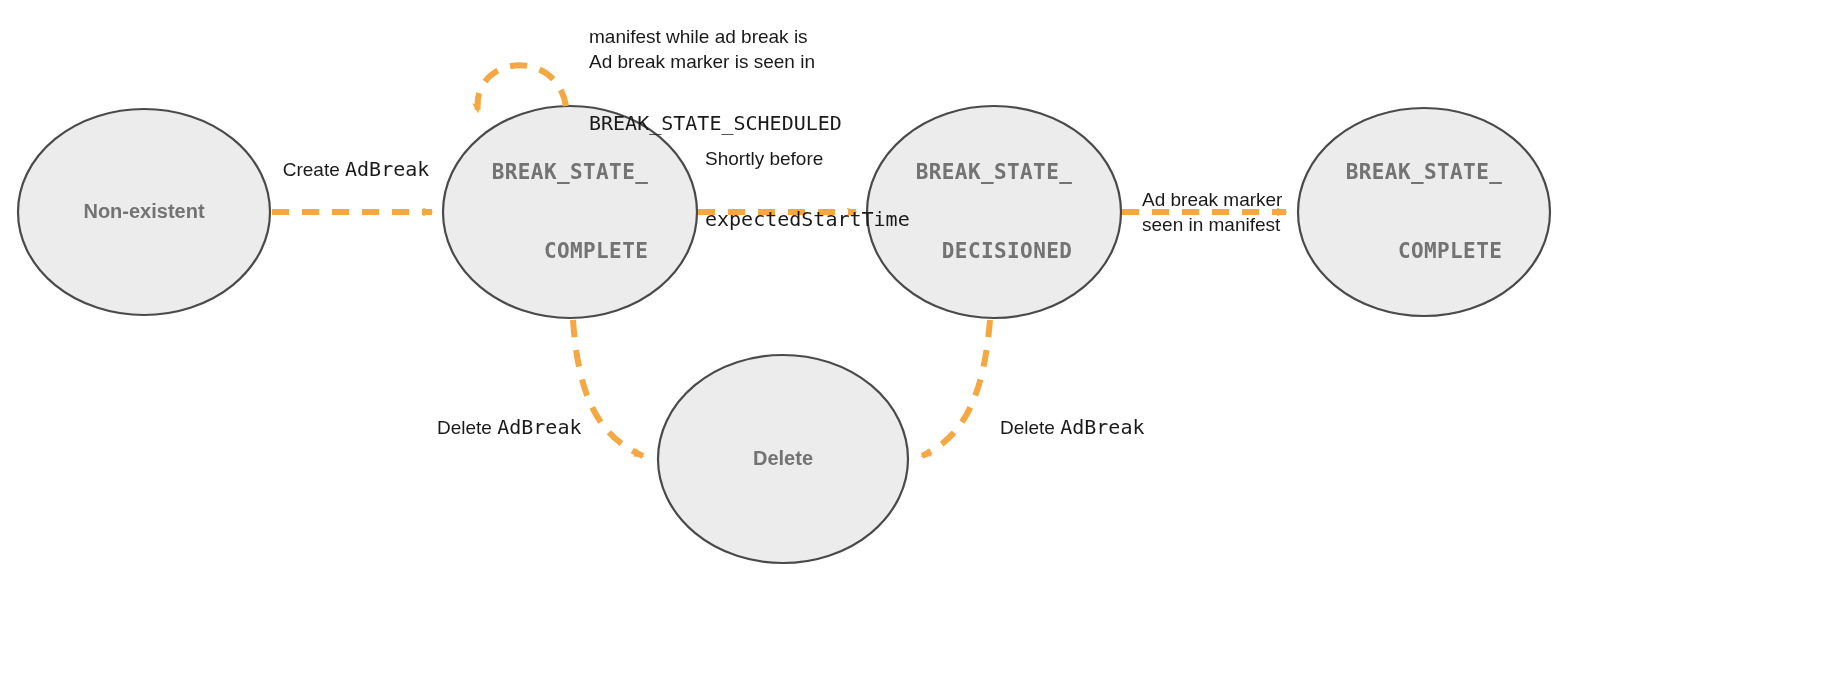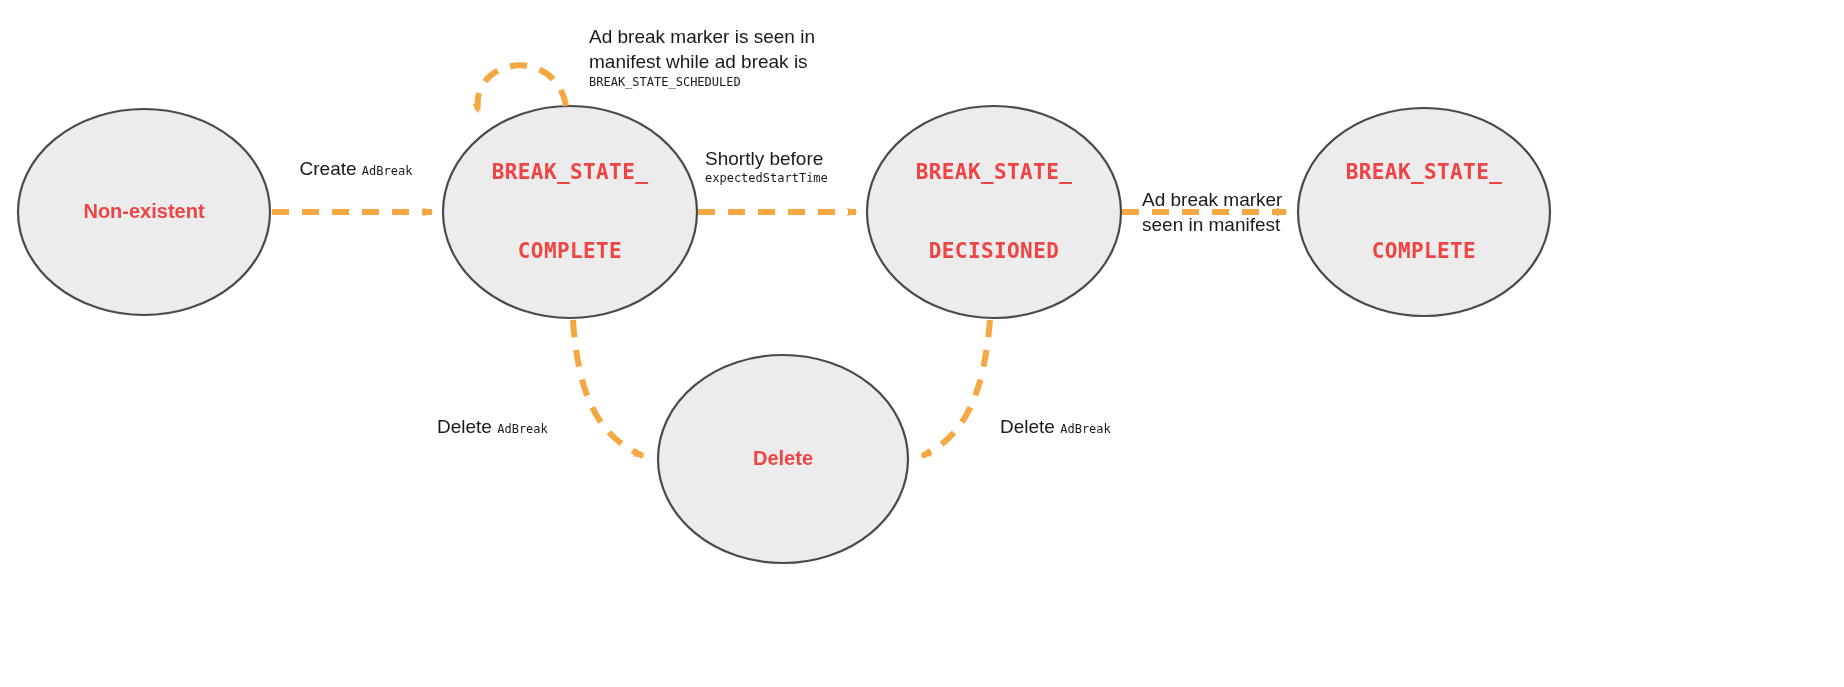--- a/index.html
+++ b/index.html
@@ -5,22 +5,22 @@
   html,body{margin:0;padding:0;background:#ffffff;}
   body{width:1844px;height:687px;overflow:hidden;
        font-family:"Liberation Sans",sans-serif;}
   #stage{position:relative;width:1844px;height:687px;background:#fff;}
   svg.canvas{position:absolute;inset:0;width:1844px;height:687px;}
 
   .node-ellipse{fill:#ececec;stroke:#4a4a4a;stroke-width:2.2;}
 
   .node-label{
     position:absolute;
-    text-align:center;
-    color:#ef4444;
+    text-align:right;
+    color:#737373;
     line-height:1.26;
     pointer-events:none;
     transform:translate(-50%,-50%);
     white-space:pre;
   }
   .node-label.mono{
     font-family:"DejaVu Sans Mono","Liberation Mono",monospace;
     font-weight:700;
     font-size:21px;
     letter-spacing:0.4px;
@@ -35,21 +35,22 @@
     position:absolute;
     color:#1a1a1a;
     font-family:"Liberation Sans",sans-serif;
     font-size:19px;
     line-height:1.33;
     white-space:nowrap;
     pointer-events:none;
   }
   .edge-label .mono{
     font-family:"DejaVu Sans Mono","Liberation Mono",monospace;
-    font-size:12px;
+    font-size:20px;
+    margin-top:35px;
   }
   .edge-label.center{transform:translateX(-50%);}
   .edge-label.left{text-align:left;}
 </style>
 </head>
 <body>
 
 <div id="stage">
 
   <svg class="canvas" viewBox="0 0 1844 687">
@@ -99,22 +100,22 @@
 
   <div class="node-label sans" style="left:783px;top:459px;">
     <div>Delete</div>
   </div>
 
   <div class="edge-label center" style="left:356px;top:156px;">
     <span>Create </span><span class="mono">AdBreak</span>
   </div>
 
   <div class="edge-label left" style="left:589px;top:24px;">
+    <div>manifest while ad break is</div>
     <div>Ad break marker is seen in</div>
-    <div>manifest while ad break is</div>
     <div class="mono">BREAK_STATE_SCHEDULED</div>
   </div>
 
   <div class="edge-label left" style="left:705px;top:146px;">
     <div>Shortly before</div>
     <div class="mono">expectedStartTime</div>
   </div>
 
   <div class="edge-label left" style="left:1142px;top:146px;margin-top:41px;">
     <div>Ad break marker</div>

